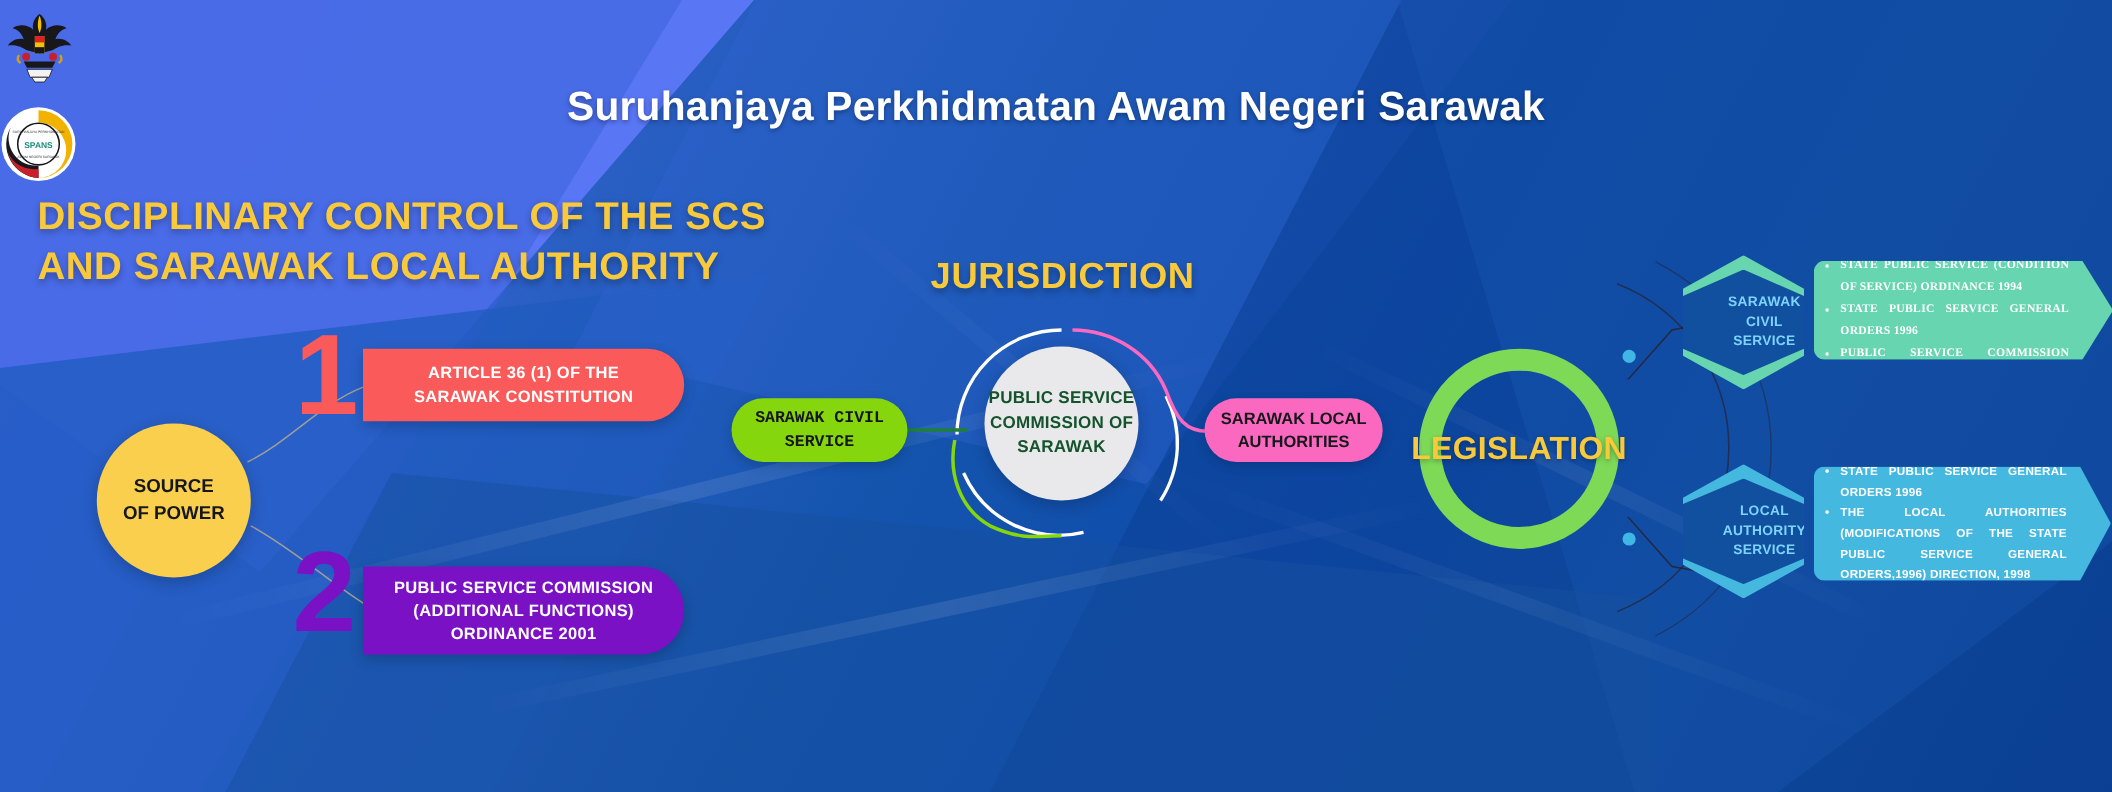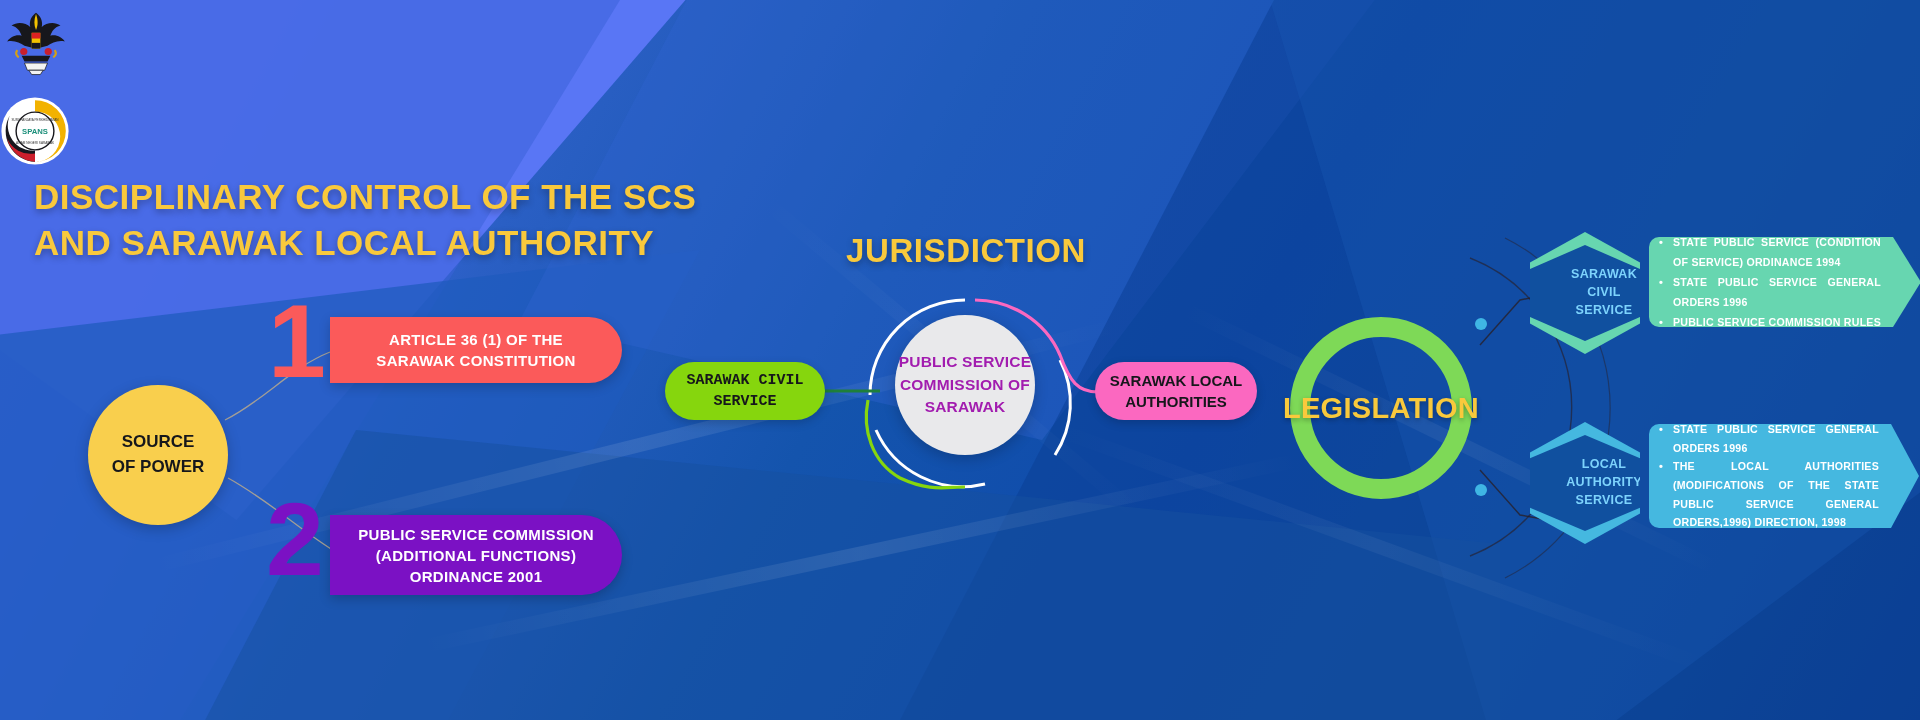--- a/index.html
+++ b/index.html
@@ -72,21 +72,21 @@
     letter-spacing:-4px;}
   .n1{color:#fb5a5a;left:-62px;top:-28px;}
   .n2{color:#7b11c4;left:-64px;top:-28px;}
   .box1{left:330px;top:317px;}
   .box1 .pill{background:#fb5a5a;width:240px;}
   .box2{left:330px;top:515px;}
   .box2 .pill{background:#7b11c4;width:240px;height:80px;border-radius:0 40px 40px 0;}
   .box2{height:80px;}
   .center-circle{position:absolute;left:895px;top:315px;width:140px;height:140px;border-radius:50%;
     background:#e9e9eb;display:flex;align-items:center;justify-content:center;text-align:center;
-    color:#a21caf;font-weight:bold;font-size:15.5px;line-height:1.45;letter-spacing:.2px;
+    color:#14532d;font-weight:bold;font-size:15.5px;line-height:1.45;letter-spacing:.2px;
     box-shadow:0 4px 14px rgba(0,0,0,.2);}
 
   .tag{position:absolute;border-radius:40px;display:flex;align-items:center;justify-content:center;
     text-align:center;color:#16171b;font-weight:bold;font-size:15px;line-height:1.4;
     box-shadow:0 3px 10px rgba(0,0,0,.18);}
   .tag-green{left:665px;top:362px;width:160px;height:58px;background:#86d60d;font-family:Liberation Mono, monospace;}
   .tag-pink{left:1095px;top:362px;width:162px;height:58px;background:#fb68c0;}
 
   
   .leg-ring{position:absolute;left:1290px;top:317px;width:182px;height:182px;border-radius:50%;
@@ -105,21 +105,21 @@
   .hex-las{left:1530px;top:422px;background:#45b8e0;}
 
   
   .lbox{position:absolute;display:flex;align-items:center;
     clip-path:polygon(0 0,calc(100% - 28px) 0,100% 50%,calc(100% - 28px) 100%,0 100%);
     border-radius:10px 0 0 10px;}
   .lbox ul{margin:0;padding:0 40px 0 24px;list-style:none;}
   .lbox li{position:relative;color:#ffffff;font-size:10.6px;line-height:1.9;
     letter-spacing:.25px;font-weight:600;text-align:justify;}
   .lbox li::before{content:"•";position:absolute;left:-14px;top:0;color:#ffffff;font-size:11px;}
-  .lbox-scs{left:1649px;top:237px;width:272px;height:90px;background:#67d6b0;}
+  .lbox-scs{left:1649px;top:237px;width:272px;height:90px;background:#67d6b0;font-family:Liberation Serif, serif;}
   .lbox-las{left:1649px;top:424px;width:270px;height:104px;background:#45b8e0;}
   .lbox-las li{line-height:1.75;}
 </style>
 </head>
 <body>
 
 <div id="stage">
 
   <div class="bg-base"></div>
   <div class="bg-shape sh1"></div>
@@ -161,20 +161,21 @@
         <path d="M50 94 A44 44 0 0 1 10 60 A36 36 0 0 0 50 82 Z" fill="#cc1f2c"></path>
         <circle cx="50" cy="50" r="27" fill="#ffffff" stroke="#17171c" stroke-width="2"></circle>
         <rect x="33" y="44" width="34" height="13" rx="2" fill="#ffffff"></rect>
         <text x="50" y="54.5" font-family="Liberation Sans, sans-serif" font-size="11" font-weight="bold" fill="#1b8f7a" text-anchor="middle">SPANS</text>
         <text x="50" y="35" font-family="Liberation Sans, sans-serif" font-size="4.4" fill="#333" text-anchor="middle">SURUHANJAYA PERKHIDMATAN</text>
         <text x="50" y="68" font-family="Liberation Sans, sans-serif" font-size="4.4" fill="#333" text-anchor="middle">AWAM NEGERI SARAWAK</text>
       </svg>
     </div>
   </div>
 
+  <div class="org-title">Suruhanjaya Perkhidmatan Awam Negeri Sarawak</div>
 
   <div class="left-heading">
     <div>DISCIPLINARY CONTROL OF THE SCS</div>
     <div>AND SARAWAK LOCAL AUTHORITY</div>
   </div>
 
   <div class="jurisdiction">JURISDICTION</div>
 
   <svg class="connector" style="left:0;top:0;width:1920px;height:720px;">
     <path d="M225 420 C265 400 290 368 330 352" stroke="#b9a98d" stroke-width="1.3" fill="none" opacity=".85"></path>

